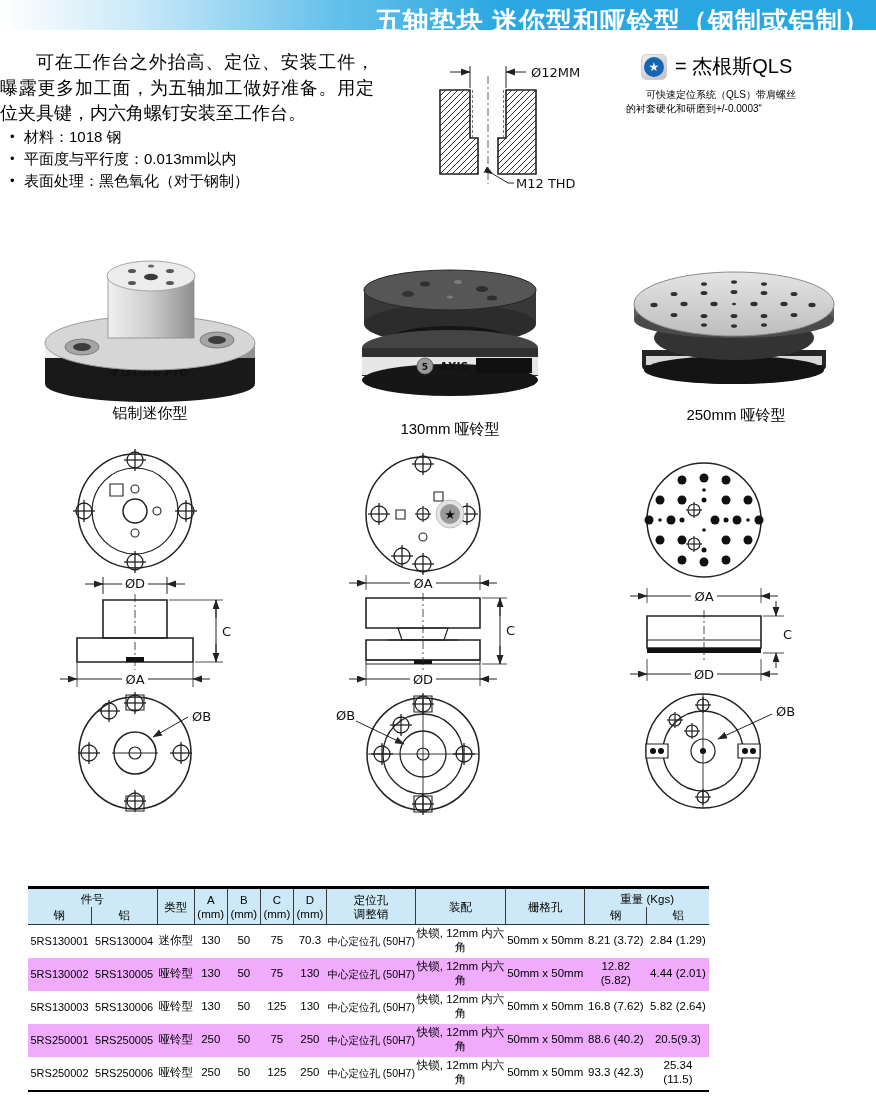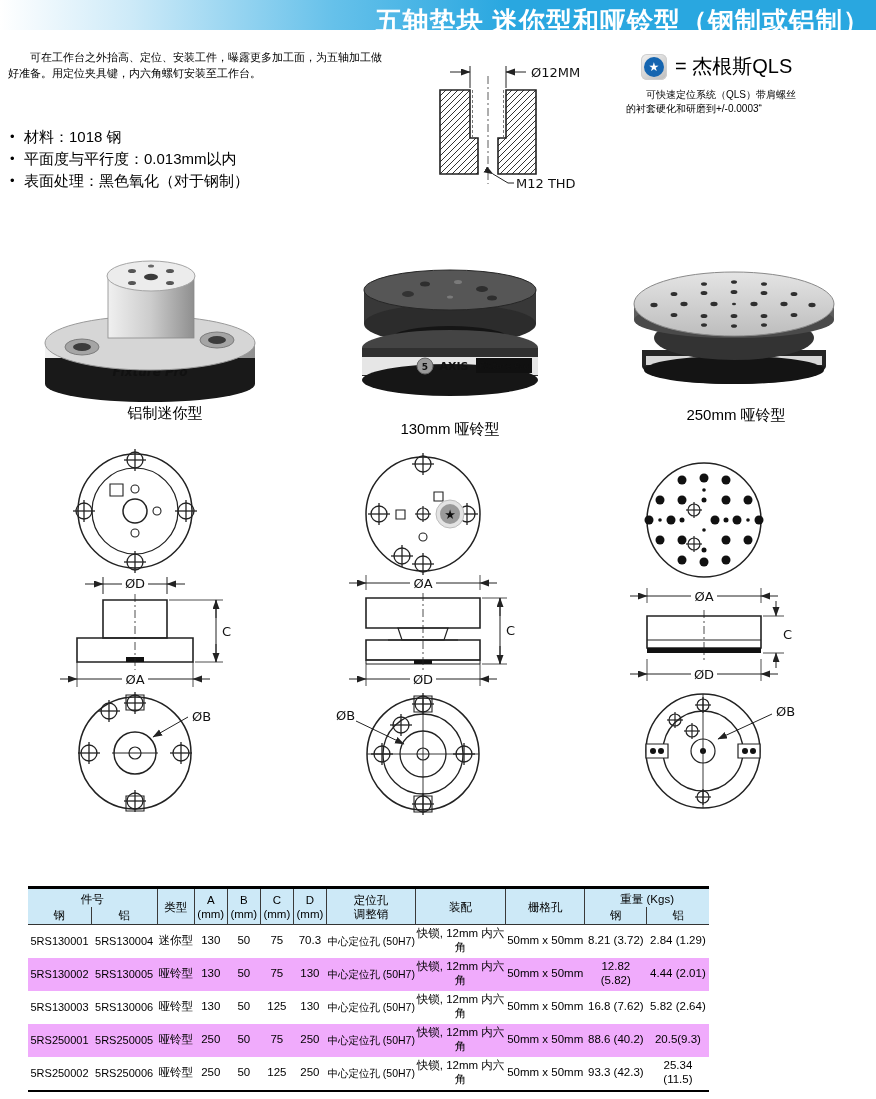--- a/index.html
+++ b/index.html
@@ -5,21 +5,21 @@
   html,body{margin:0;padding:0;background:#fff;}
   #page{position:relative;width:876px;height:1099px;background:#fff;overflow:hidden;
         font-family:"Liberation Sans","DejaVu Sans",sans-serif;color:#000;}
   .abs{position:absolute;}
   
   .header-bar{left:0;top:0;width:876px;height:30px;
     background:linear-gradient(to right,#ffffff 0%,#cdeaf8 15%,#66c1ea 38%,#29a7e0 58%,#29a7e0 100%);}
   .header-title{position:absolute;right:6px;top:0;line-height:42px;font-size:26px;font-weight:bold;color:#fff;
     letter-spacing:1px;white-space:nowrap;}
   
-  .intro{left:8px;top:50px;width:374px;font-size:11px;line-height:1.42;text-indent:2em;text-align:justify;}
+  .intro{left:0;top:50px;width:374px;font-size:18px;line-height:1.42;text-indent:2em;text-align:justify;}
   .specs{left:10px;top:126px;width:390px;font-size:15px;line-height:22px;}
   .specs .li{position:relative;padding-left:14px;}
   .specs .li::before{content:"•";position:absolute;left:0;top:0;font-size:13px;}
   
   .qls-row{left:641px;top:53px;display:flex;align-items:center;gap:8px;}
   .qls-badge{width:26px;height:26px;border-radius:6px;background:linear-gradient(145deg,#f2f2f2,#bcbcbc);
     display:flex;align-items:center;justify-content:center;box-shadow:inset 0 0 0 1px #cfcfcf;}
   .qls-badge .inner{width:20px;height:20px;border-radius:50%;background:#1565b0;display:flex;align-items:center;
     justify-content:center;color:#fff;font-size:12px;line-height:20px;}
   .qls-label{font-size:20px;}
@@ -136,21 +136,21 @@
     <ellipse cx="197" cy="94" rx="9" ry="4" fill="#3c3c3c"></ellipse>
     <rect x="88" y="30" width="86" height="62" fill="url(#gmh)" stroke="#8a8a8a" stroke-width="0.8"></rect>
     <ellipse cx="131" cy="30" rx="44" ry="15" fill="#ececec" stroke="#a5a5a5"></ellipse>
     <ellipse cx="131" cy="31" rx="7" ry="3.2" fill="#3a3a3a"></ellipse>
     <ellipse cx="112" cy="25" rx="4" ry="2" fill="#555"></ellipse>
     <ellipse cx="150" cy="25" rx="4" ry="2" fill="#555"></ellipse>
     <ellipse cx="112" cy="37" rx="4" ry="2" fill="#555"></ellipse>
     <ellipse cx="150" cy="37" rx="4" ry="2" fill="#555"></ellipse>
     <ellipse cx="131" cy="20" rx="3" ry="1.5" fill="#666"></ellipse>
   </svg>
-  <div class="abs caption" style="left:35px;top:404px;width:260px">铝制迷你型</div>
+  <div class="abs caption" style="left:20px;top:404px;width:260px">铝制迷你型</div>
 
   <svg class="abs" style="left:330px;top:256px" width="240" height="162" viewBox="0 0 240 162">
     <rect x="34" y="34" width="172" height="34" fill="#383838"></rect>
     <ellipse cx="120" cy="68" rx="86" ry="20" fill="#2c2c2c"></ellipse>
     <ellipse cx="120" cy="82" rx="58" ry="12" fill="#151515"></ellipse>
     <ellipse cx="120" cy="92" rx="88" ry="18" fill="#444"></ellipse>
     <rect x="32" y="92" width="176" height="28" fill="#303030"></rect>
     <rect x="32" y="101" width="176" height="18" fill="#e6e6e6"></rect>
     <ellipse cx="120" cy="124" rx="88" ry="16" fill="#161616"></ellipse>
     <circle cx="95" cy="110" r="8" fill="#9a9a9a" stroke="#666"></circle>

